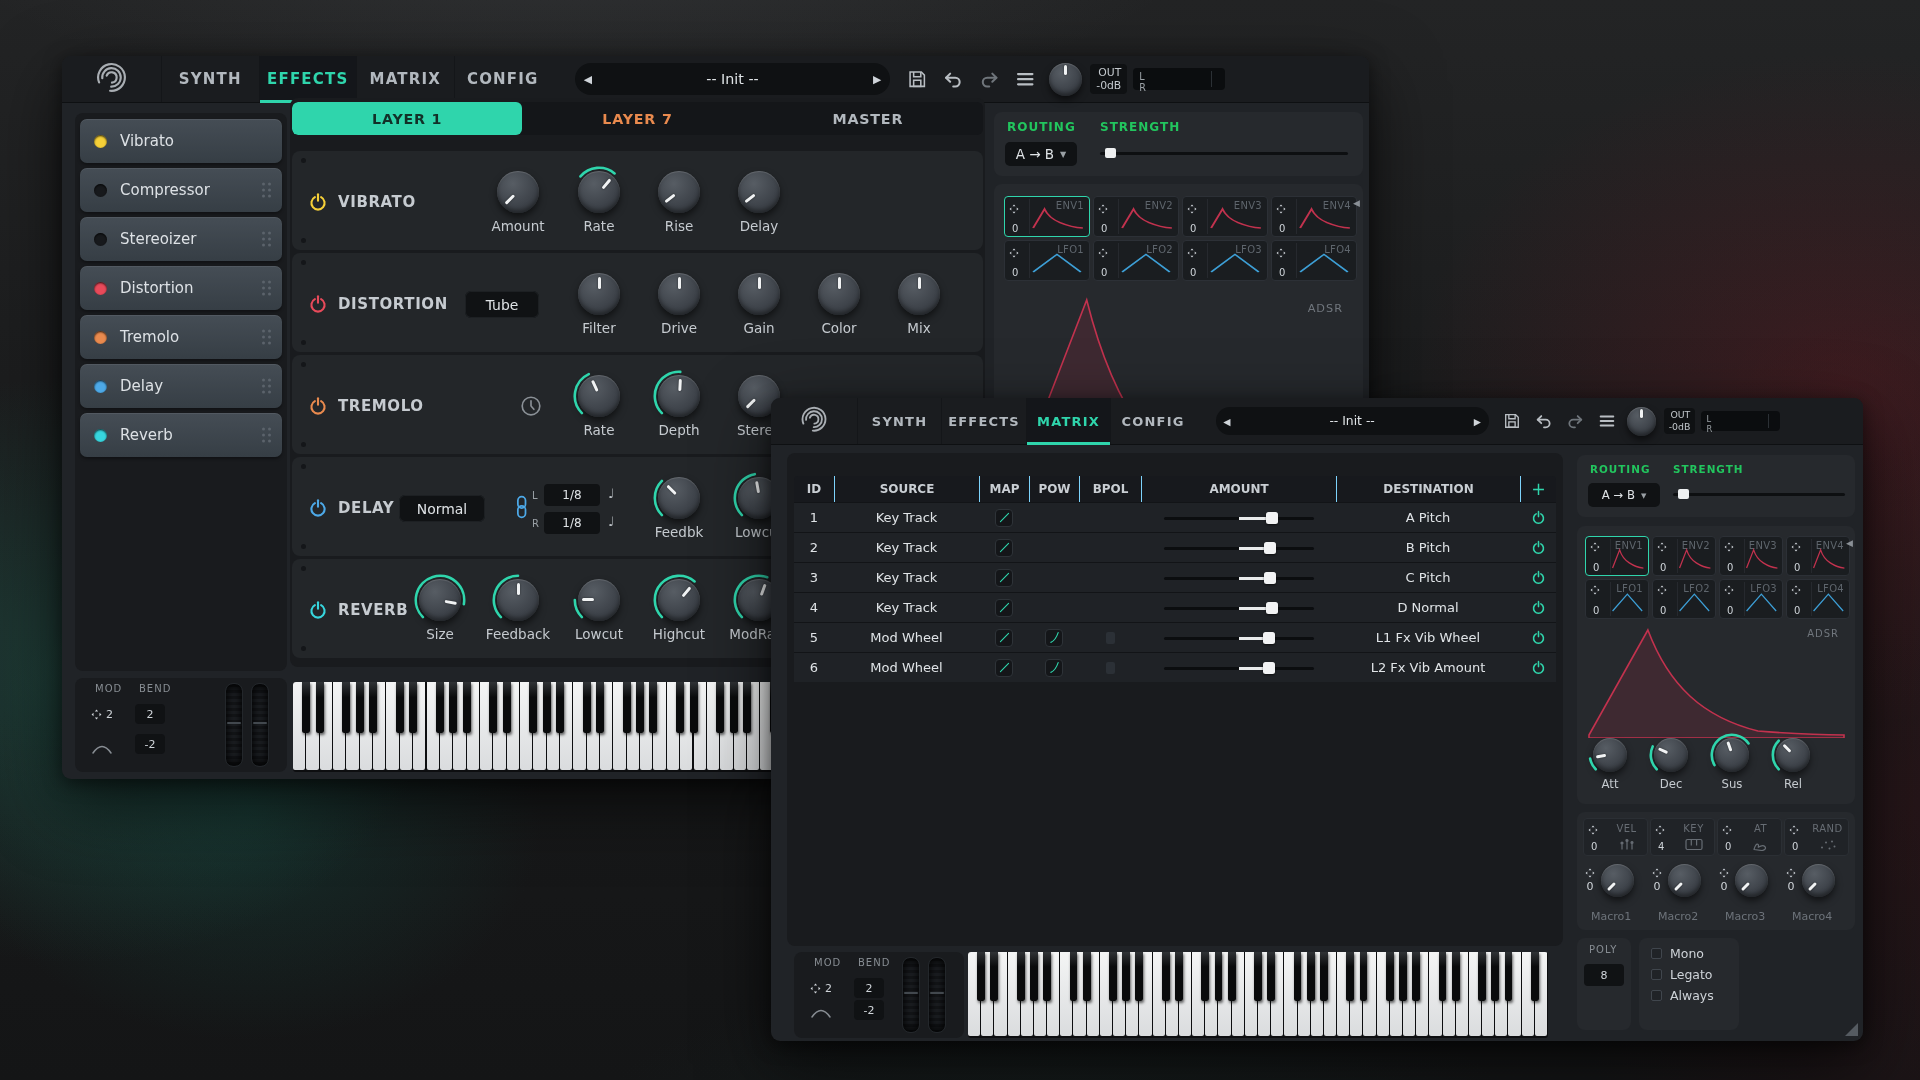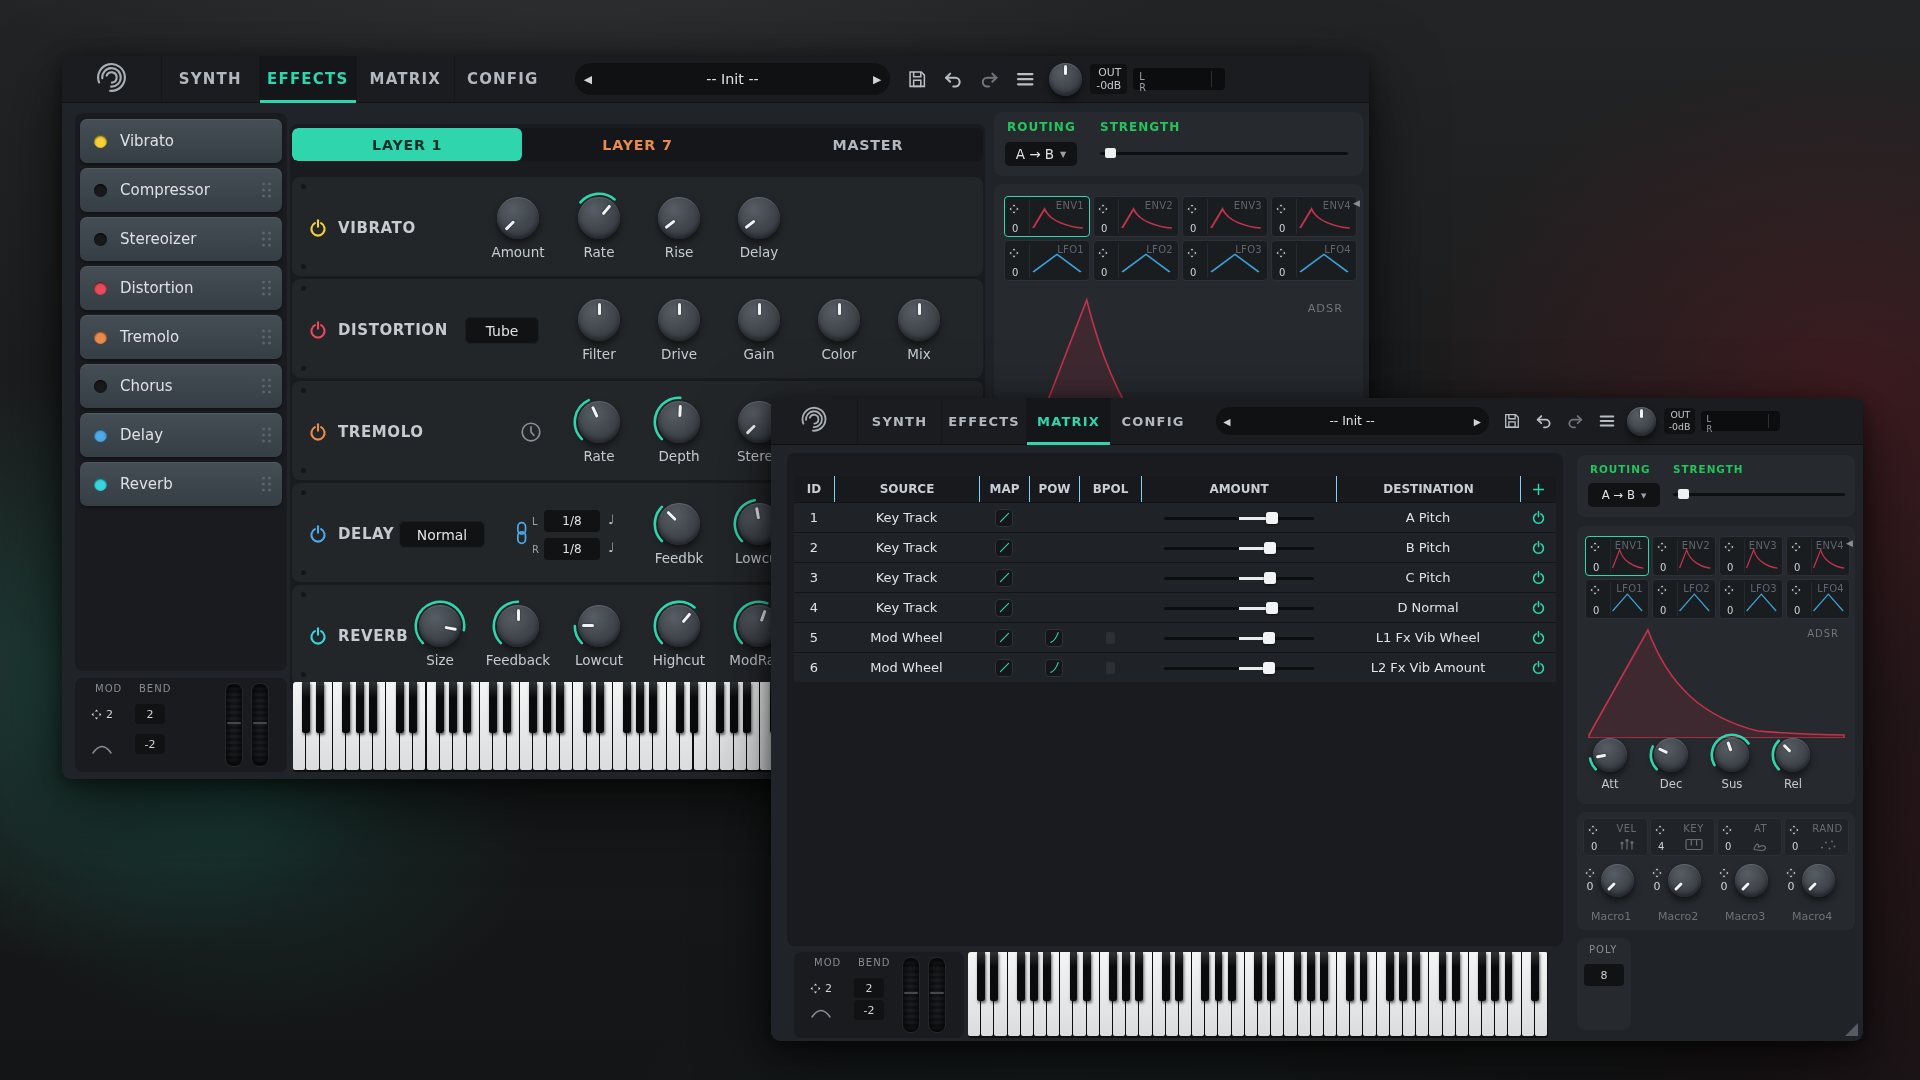--- a/index.html
+++ b/index.html
@@ -267,32 +267,20 @@
       <span class="sb-handle">
             <i></i>
             <i></i>
             <i></i>
             <i></i>
             <i></i>
             <i></i>
           </span>
     </div>
         <div class="sb-item">
-      <span class="sb-dot" style=""></span>
-      <span class="sb-label">Chorus</span>
-      <span class="sb-handle">
-            <i></i>
-            <i></i>
-            <i></i>
-            <i></i>
-            <i></i>
-            <i></i>
-          </span>
-    </div>
-        <div class="sb-item">
       <span class="sb-dot" style="background:#4da9e8"></span>
       <span class="sb-label">Delay</span>
       <span class="sb-handle">
             <i></i>
             <i></i>
             <i></i>
             <i></i>
             <i></i>
             <i></i>
           </span>
@@ -303,21 +291,21 @@
       <span class="sb-handle">
             <i></i>
             <i></i>
             <i></i>
             <i></i>
             <i></i>
             <i></i>
           </span>
     </div>
       </div>
-      <div class="panel" style="left:228px;top:68px;width:695px;height:569px">
+      <div class="panel" style="left:228px;top:42px;width:695px;height:569px">
         <div class="layer-tabs">
           <div class="ltab active">
             <span>LAYER 1</span>
           </div>
           <div class="ltab l2">
             <span>LAYER 7</span>
           </div>
           <div class="ltab">
             <span>MASTER</span>
           </div>
@@ -1352,20 +1340,34 @@
           </div>
         </div>
         <span class="macro-label" style="left:215px;top:98px">Macro4</span>
       </div>
       <div class="raised" style="left:806px;top:540px;width:54px;height:92px">
       <span class="wb-label" style="left:12px;top:6px">POLY</span>
       <div class="wb-box" style="left:7px;top:26px;width:40px;height:22px">
           <span>8</span>
         </div>
     </div>
+      <div class="raised" style="left:868px;top:540px;width:100px;height:92px;padding:8px 0 0 12px">
+        <label class="chk" style="margin-bottom:6px">
+          <i></i>
+          <span>Mono</span>
+        </label>
+        <label class="chk" style="margin-bottom:6px">
+          <i></i>
+          <span>Legato</span>
+        </label>
+        <label class="chk" style="margin-bottom:6px">
+          <i></i>
+          <span>Always</span>
+        </label>
+      </div>
       <div class="panel" style="left:23px;top:554px;width:170px;height:86px">
     <span class="wb-label" style="left:20px;top:5px">MOD</span>
     <span class="wb-label" style="left:64px;top:5px">BEND</span>
     <span class="dragval" style="left:16px;top:30px">
           <svg width="11" height="11" viewBox="0 0 20 20" fill="#cfd4d9">
             <path d="M10 1l3 3.6H7zM10 19l3-3.6H7zM1 10l3.6-3v6zM19 10l-3.6-3v6z"></path>
           </svg>
           <b style="font-weight:400">2</b>
         </span>
     <span style="position:absolute;left:16px;top:54px"><svg width="22" height="10" viewBox="0 0 22 10" fill="none" stroke="#878d93" stroke-width="1.5" stroke-linecap="round">

